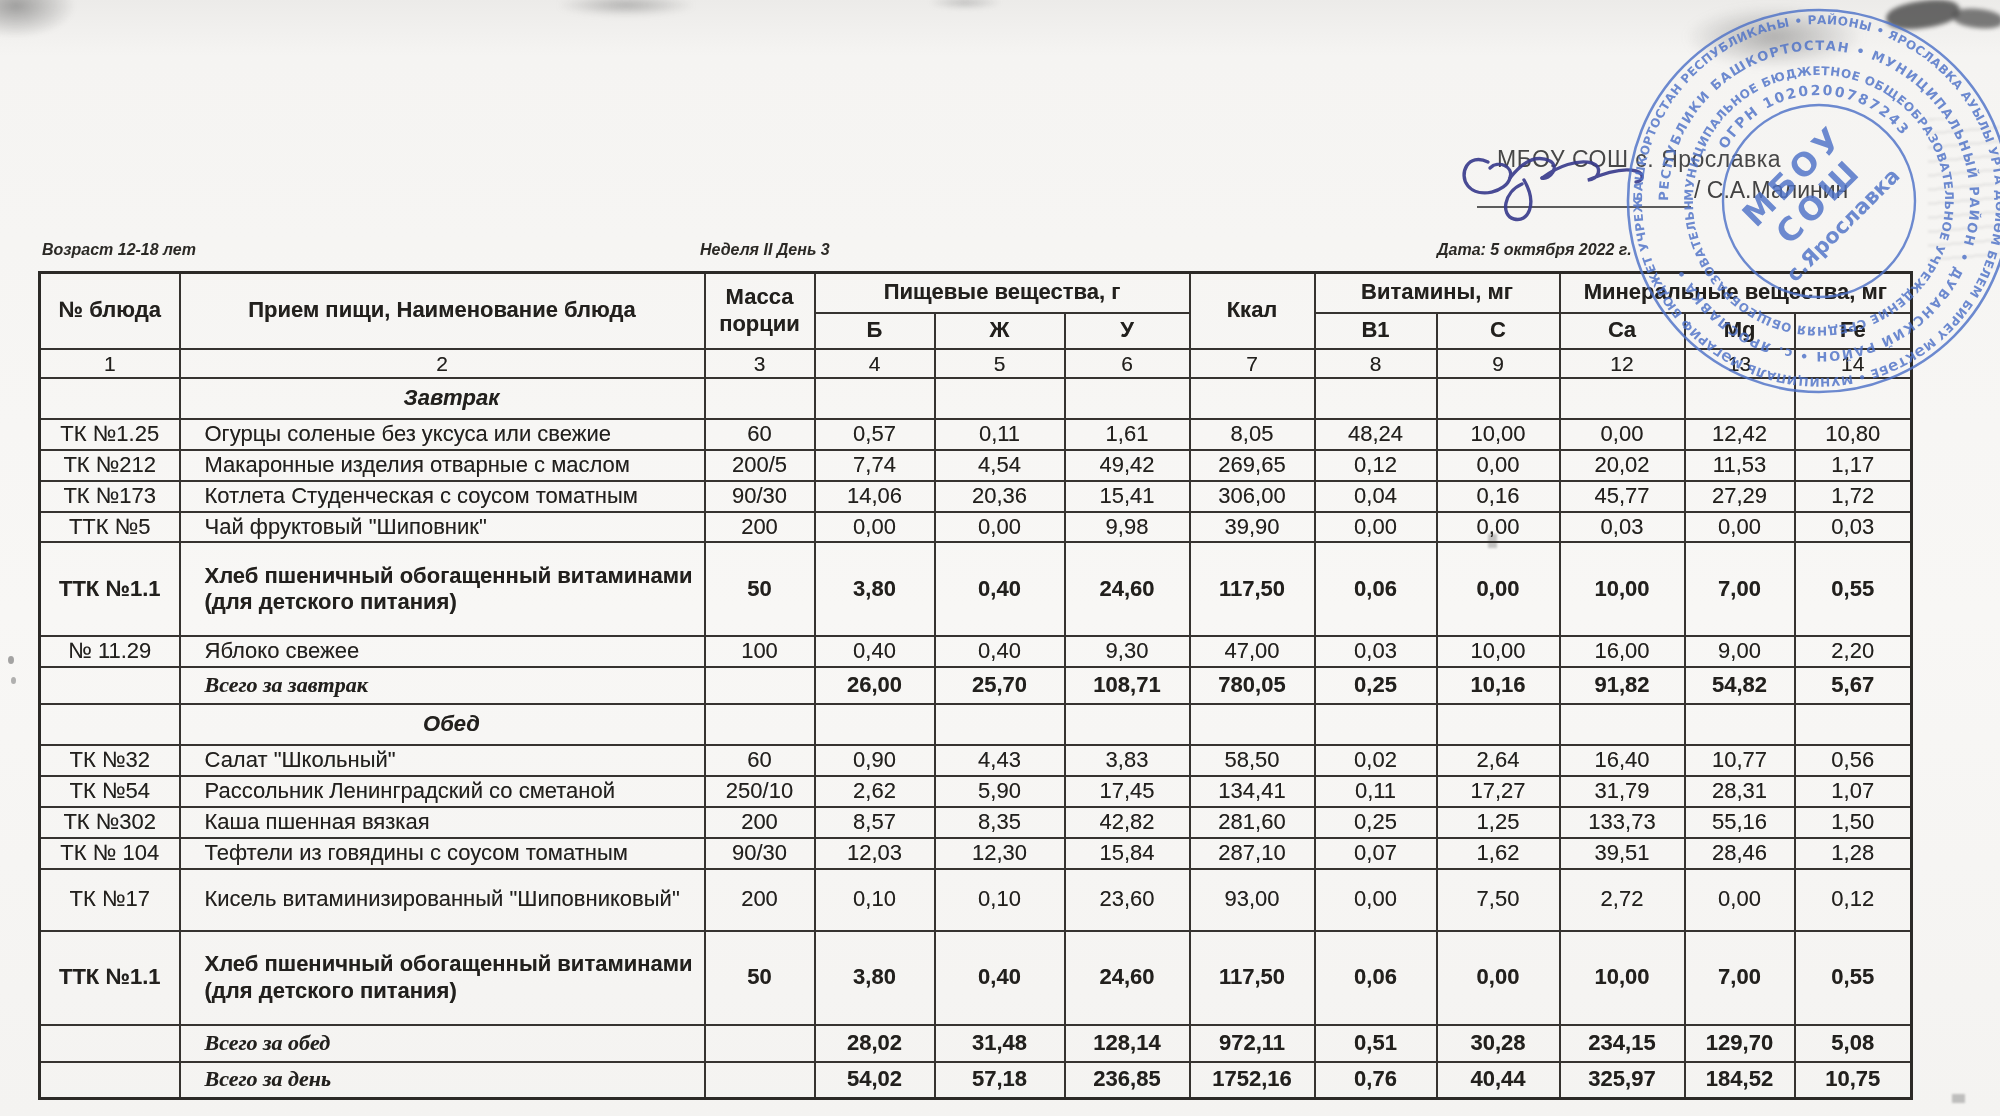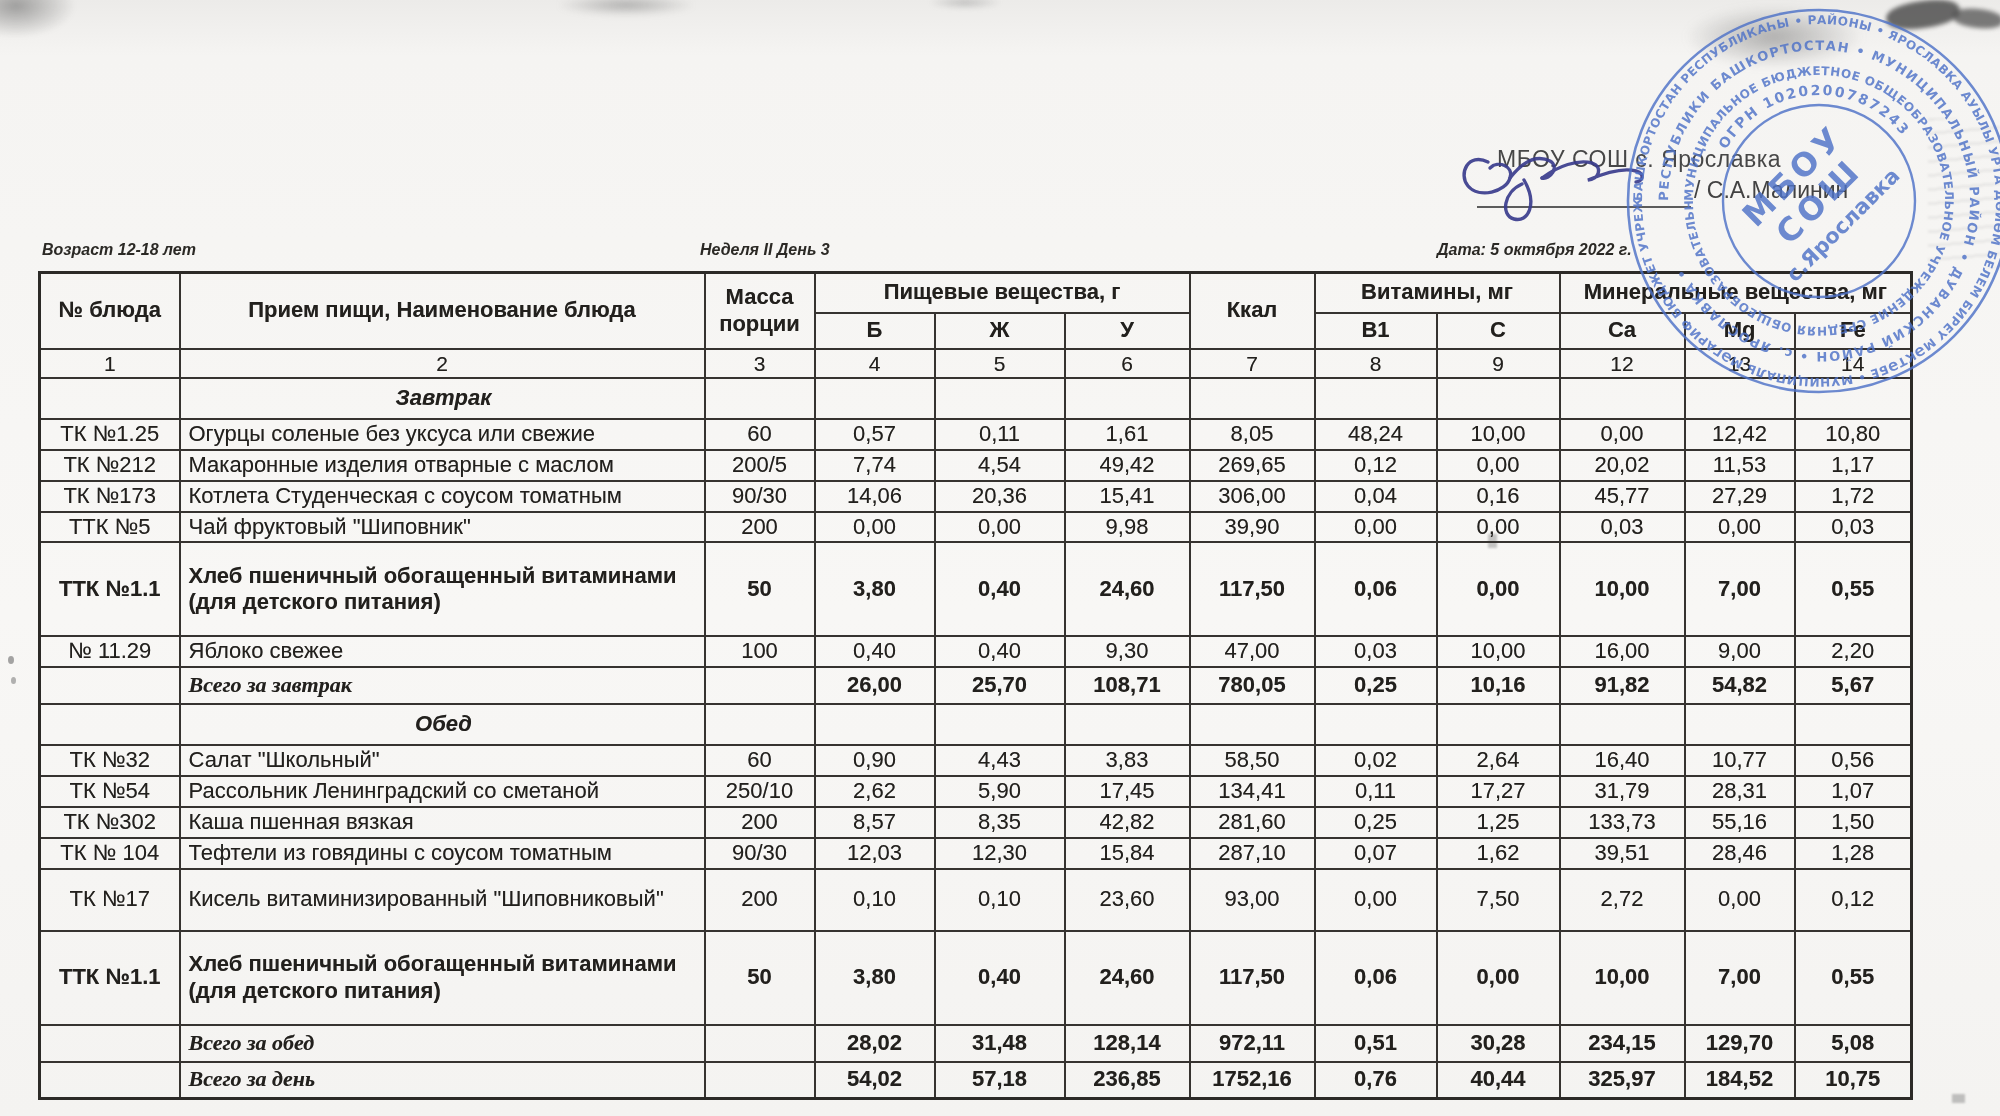--- a/index.html
+++ b/index.html
@@ -44,21 +44,21 @@
                 border-collapse:collapse; table-layout:fixed; border:3px solid #2c2a27; }
   .menu-table th, .menu-table td {
     border:2px solid #363330; color:#22201d; font-size:22px;
     padding:1px 5px; text-align:center; vertical-align:middle; line-height:1.22;
     overflow:hidden; text-shadow:0 0 .4px rgba(20,20,20,.35);
   }
   .menu-table thead th { font-weight:700; }
   .menu-table thead tr.h1 { height:40px; }
   .menu-table thead tr.h2 { height:36px; }
   .menu-table thead tr.nums td { height:29px; font-size:21px; font-weight:400; }
-  td.c-name { text-align:left; padding-left:8px; }
+  td.c-name { text-align:left; padding-left:24px; }
   .sec-label { font-weight:700; font-style:italic; text-align:center !important; font-size:23px; }
   .total-label { font-weight:700; font-style:italic; font-family:"Liberation Serif", serif; font-size:24px;margin-left:37px; }
   .total-val { font-weight:700; }
   tr.r-item { height:21px; }
   tr.r-section { height:41px; }
   tr.r-total { height:37px; }
   tr.h-tall { height:94px;font-weight:bold; }
   tr.h-mid { height:62px; }
 </style>
 </head>

